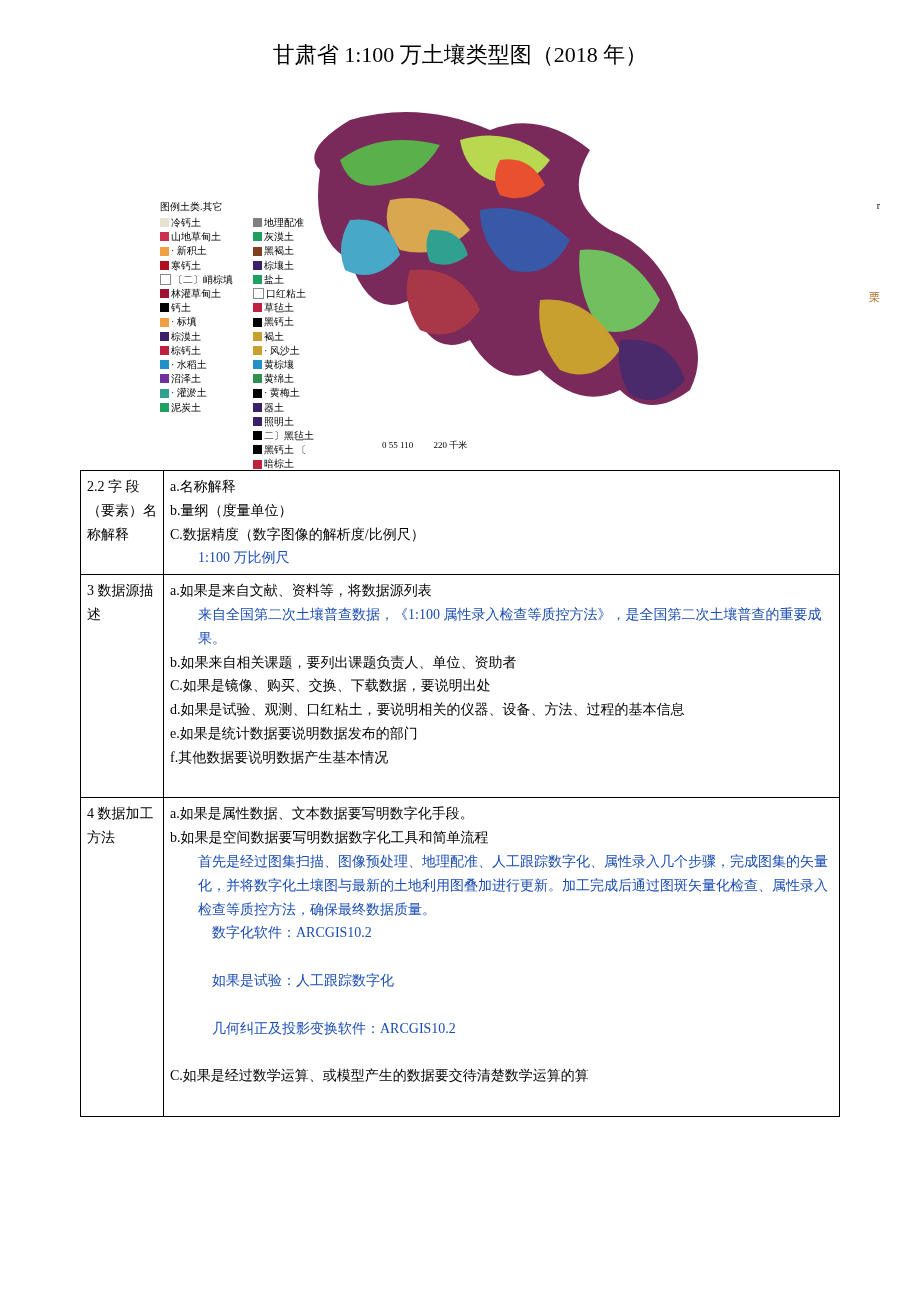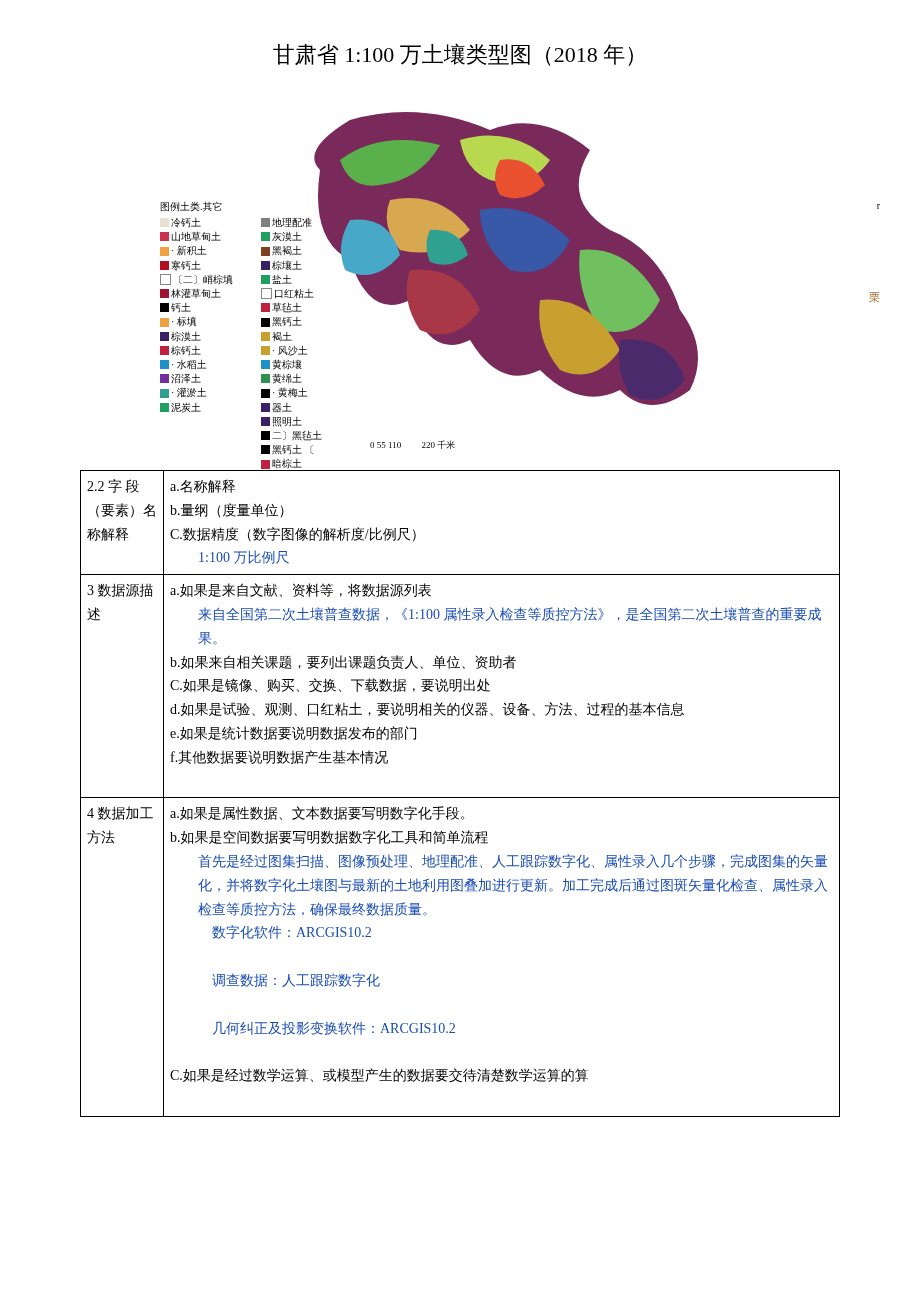--- a/index.html
+++ b/index.html
@@ -33,21 +33,21 @@
     left: 80px;
     top: 110px;
     font-size: 10px;
     line-height: 1.3;
   }
   .legend-header {
     margin-bottom: 2px;
   }
   .legend-cols {
     display: flex;
-    gap: 28px;
+    gap: 20px;
   }
   .legend-col > div {
     white-space: nowrap;
   }
   .sw {
     display: inline-block;
     width: 9px;
     height: 9px;
     vertical-align: middle;
     margin-right: 2px;
@@ -61,21 +61,21 @@
     font-size: 11px;
   }
   .r-mark {
     position: absolute;
     right: -40px;
     top: 110px;
     font-size: 10px;
   }
   .scale-bar {
     position: absolute;
-    left: 290px;
+    left: 302px;
     bottom: 18px;
     font-size: 9px;
   }
   table.main {
     border-collapse: collapse;
     width: 100%;
     border-radius: 23px;
   }
   table.main td {
     border: 1px solid #000;
@@ -190,20 +190,20 @@
       &nbsp;
     </td>
   </tr>
   <tr>
     <td class="left-col">4 数据加工方法</td>
     <td>
       <span>a.如果是属性数据、文本数据要写明数字化手段。</span><br>
       <span>b.如果是空间数据要写明数据数字化工具和简单流程</span><br>
       <span class="blue indent1">首先是经过图集扫描、图像预处理、地理配准、人工跟踪数字化、属性录入几个步骤，完成图集的矢量化，并将数字化土壤图与最新的土地利用图叠加进行更新。加工完成后通过图斑矢量化检查、属性录入检查等质控方法，确保最终数据质量。</span>
       <span class="blue indent2">数字化软件：ARCGIS10.2</span><br>
-      <span class="blue indent2">调查数据：人工跟踪数字化</span><br>
+      <span class="blue indent2">如果是试验：人工跟踪数字化</span><br>
       <span class="blue indent2">几何纠正及投影变换软件：ARCGIS10.2</span><br>
       <span>C.如果是经过数学运算、或模型产生的数据要交待清楚数学运算的算</span><br>
       &nbsp;
     </td>
   </tr>
 </tbody>
   </table>
 
 </body></html>

